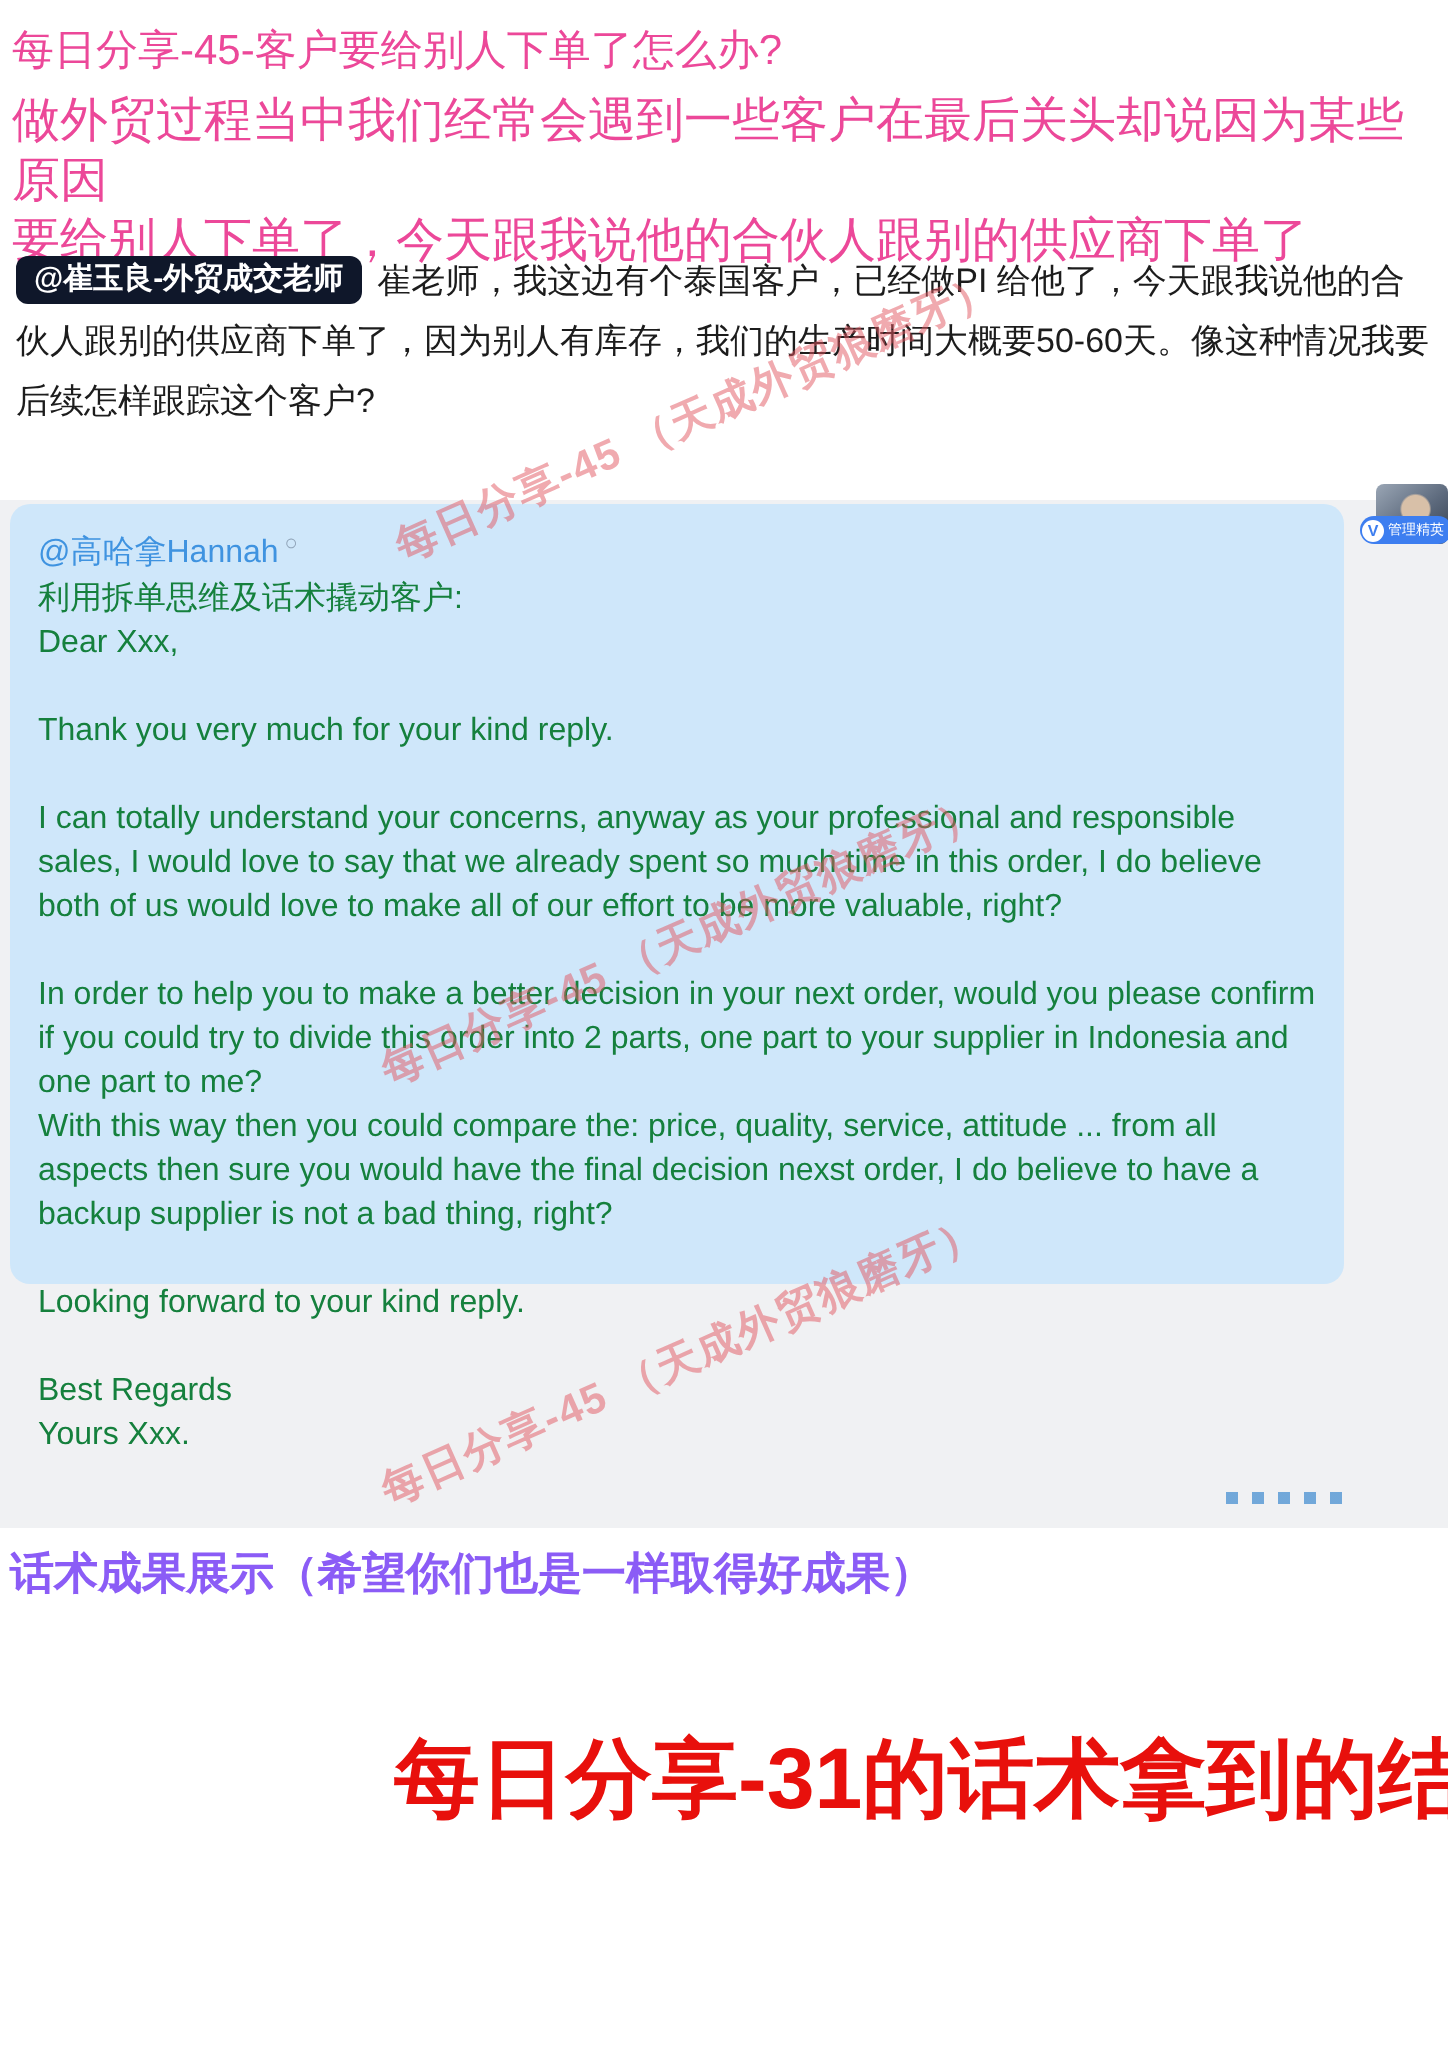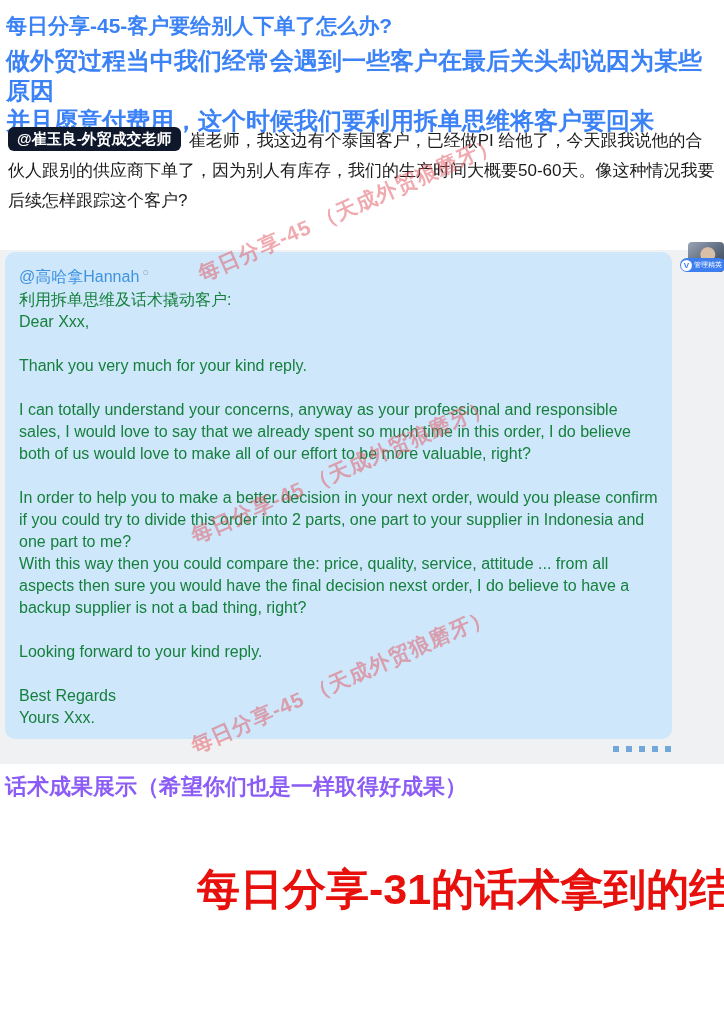--- a/index.html
+++ b/index.html
@@ -1,38 +1,38 @@
 <!DOCTYPE html>
 <html><head>
 <meta charset="utf-8">
 <style>
   html,body{margin:0;padding:0;background:#ffffff;}
   .page{
     position:relative;width:724px;height:1024px;margin:0 auto;background:#ffffff;
     font-family:"Liberation Sans","DejaVu Sans",sans-serif;overflow:hidden;
   }
   
-  .title-block{position:absolute;left:6px;top:12px;width:716px;color:#3b82f6;font-weight:bold;}
+  .title-block{position:absolute;left:6px;top:12px;width:716px;color:#ec4899;font-weight:normal;}
   .title-line1{font-size:21px;line-height:28px;margin-bottom:6px;}
   .title-line{font-size:24px;line-height:30px;}
   
   .question-block{position:absolute;left:8px;top:126px;width:708px;font-size:17px;line-height:30px;color:#1c1c1c;}
   .author-badge{
     display:inline-block;background:#0f172a;color:#fff;font-size:15px;font-weight:bold;
     line-height:20px;padding:2px 9px;border-radius:6px;margin-right:8px;vertical-align:2px;
   }
   
   .action-bar{position:absolute;left:0;top:216px;width:724px;height:33px;border-top:1px solid #ececec;display:flex;align-items:center;background:#fff;}
   .action-btn{flex:1;display:flex;align-items:center;justify-content:center;gap:5px;color:#2b9df0;font-size:17px;cursor:pointer;}
   .action-divider{width:1px;height:20px;background:#e4e4e4;}
   .okhand-svg{width:18px;height:18px;display:block;}
   
   .chat-section{position:absolute;left:0;top:250px;width:724px;height:514px;background:#f0f1f3;}
   .bubble{
-    position:absolute;left:5px;top:2px;width:667px;height:487px;box-sizing:border-box;
+    position:absolute;left:5px;top:2px;width:667px;height:390px;box-sizing:border-box;
     background:#cfe7fa;border-radius:10px;padding:9px 14px;
   }
   .bubble-author{color:#3f93e0;font-size:16px;line-height:22px;}
   .member-circle{color:#90a4b8;font-size:11px;vertical-align:6px;margin-left:3px;}
   .bubble-body{font-size:16px;line-height:22px;color:#15803d;white-space:pre-wrap;margin-top:1px;}
   .avatar{
     position:absolute;left:688px;top:-8px;width:36px;height:30px;border-radius:4px;
     background:
       radial-gradient(circle at 55% 42%, #d8c0a8 0 26%, rgba(0,0,0,0) 30%),
       linear-gradient(140deg,#9aa6b5 0%,#5d6a7d 55%,#35404f 100%);
@@ -76,21 +76,21 @@
   .wm3{left:198px;top:732px;}
 </style>
 </head>
 <body>
 
 <div class="page">
 
   <div class="title-block">
     <div class="title-line1">每日分享-45-客户要给别人下单了怎么办?</div>
     <div class="title-line">做外贸过程当中我们经常会遇到一些客户在最后关头却说因为某些原因</div>
-    <div class="title-line">并且愿意付费用，这个时候我们要利用拆单思维将客户要回来</div>
+    <div class="title-line">要给别人下单了，今天跟我说他的合伙人跟别的供应商下单了</div>
   </div>
 
   <div class="question-block">
     <span class="author-badge">@崔玉良-外贸成交老师</span><span>崔老师，我这边有个泰国客户，已经做PI 给他了，今天跟我说他的合伙人跟别的供应商下单了，因为别人有库存，我们的生产时间大概要50-60天。像这种情况我要后续怎样跟踪这个客户?</span>
   </div>
 
 
   <div class="chat-section">
     <div class="bubble">
       <div class="bubble-author">

